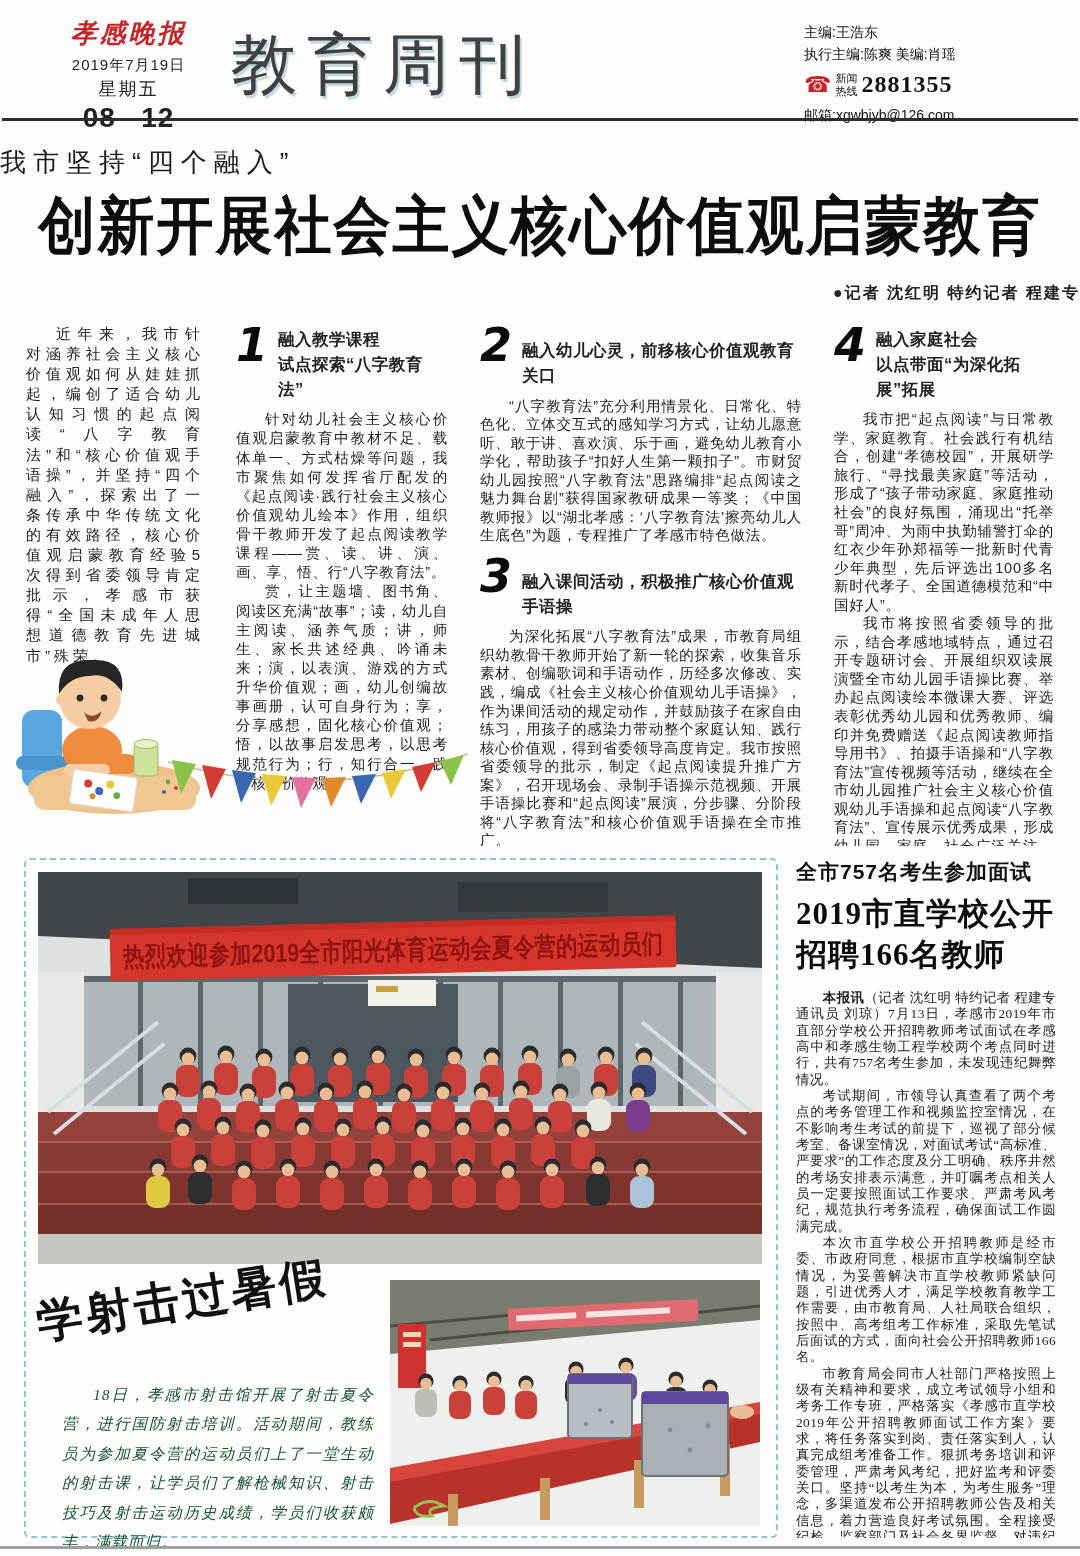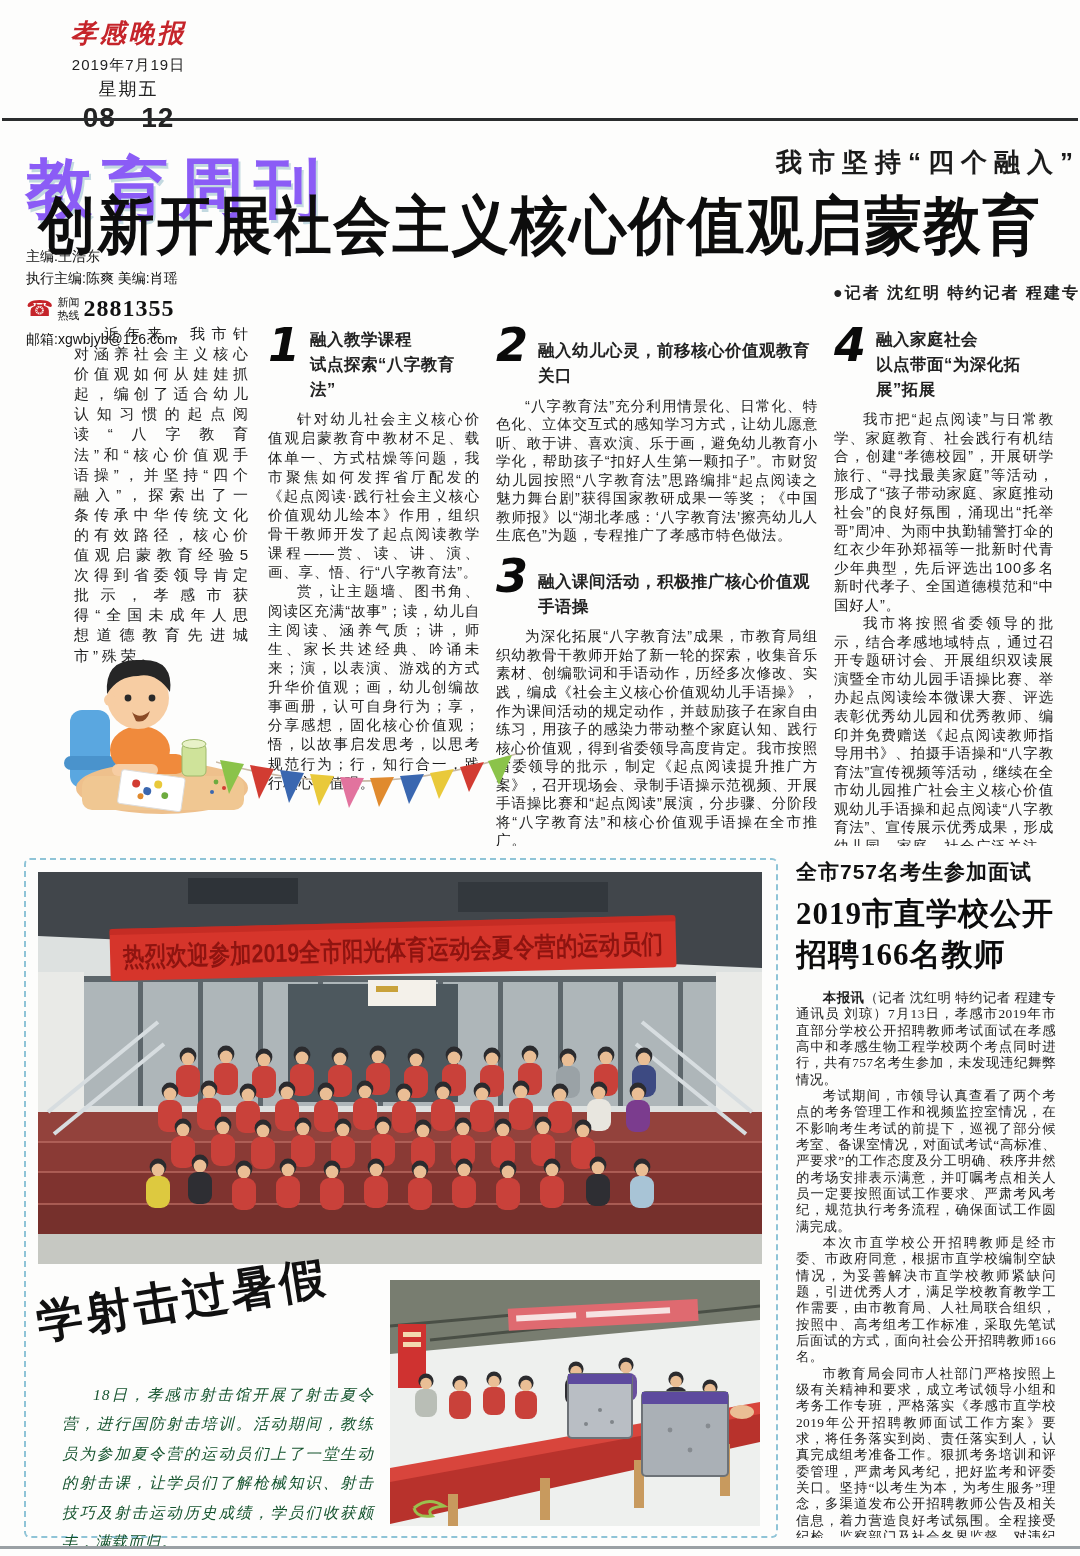--- a/index.html
+++ b/index.html
@@ -3,45 +3,45 @@
 <meta charset="utf-8">
 <style>
   * { margin:0; padding:0; box-sizing:border-box; }
   html,body { background:#ffffff; }
   .page {
     width:1080px; height:1556px; margin:0 auto; background:#fdfdfc;
     font-family:"Liberation Sans", sans-serif; color:#222; overflow:hidden;
     display:flex; flex-direction:column;
   }
   
-  .masthead { display:flex; align-items:flex-start; padding:10px 26px 4px; height:118px;flex-direction:column; }
+  .masthead { display:flex; align-items:flex-start; padding:10px 26px 4px; height:118px; }
   .m-left { width:205px; text-align:center; padding-top:6px; }
   .logo { color:#c5242a; font-family:"Liberation Serif", serif; font-style:italic;
           font-weight:bold; font-size:26px; letter-spacing:3px; }
   .m-date { font-size:15px; margin-top:5px; letter-spacing:1px; }
   .m-week { font-size:18px; margin-top:2px; letter-spacing:2px; }
   .m-pages { font-size:28px; font-weight:900; letter-spacing:1px; margin-top:1px; }
-  .m-title { flex:1; text-align:center; font-size:66px; font-weight:700; color:#8b5cf6;
+  .m-title { flex:1; font-size:66px; font-weight:400; color:#404040;
              letter-spacing:10px; padding-top:10px;
              text-shadow:2px 3px 0 rgba(24,112,140,.25); }
   .m-right { width:250px; font-size:14px; line-height:1.55; padding-top:12px; color:#111; }
   .m-right .row { white-space:nowrap; }
   .hotline { display:flex; align-items:center; gap:4px; margin:1px 0; }
   .phone-glyph { color:#c5242a; font-size:22px; line-height:1; }
   .hot-label { font-size:11px; line-height:1.15; }
   .hot-num { font-family:"Liberation Serif", serif; font-weight:bold; font-size:24px; letter-spacing:1px; }
   .mast-rule { border-top:3px solid #2b2d2e; margin:0 2px; }
 
   
-  .kicker { text-align:right; font-size:26px; letter-spacing:7px; margin-top:24px; font-weight:700; color:#1c1c1c;}
+  .kicker { text-align:left; font-size:26px; letter-spacing:7px; margin-top:24px; font-weight:400; color:#1c1c1c;}
   .headline { text-align:center; font-size:57px; font-weight:900; letter-spacing:2px;
               margin-top:8px; color:#0d0d0d; transform:scaleY(1.1); white-space:nowrap; }
   .byline { text-align:right; font-size:16px; font-weight:bold; margin-top:18px; letter-spacing:2px; }
 
-  .columns { display:flex; gap:16px; padding:20px 26px 0; height:542px; position:relative; overflow:hidden;margin-left:48px; }
+  .columns { display:flex; gap:32px; padding:20px 26px 0; height:542px; position:relative; overflow:hidden; }
   .col1 { width:178px; font-size:15px; line-height:1.34; letter-spacing:4px; text-align:justify; }
   .col1 p { text-indent:2em; }
   .col2 { width:212px; }
   .col3 { width:322px; }
   .col4 { flex:1; }
   .sec-head { display:flex; gap:10px; margin-bottom:9px; }
   .sec-num { font-size:46px; font-weight:900; font-style:italic; line-height:0.95; color:#0a0a0a;
              font-family:"DejaVu Sans", sans-serif; }
   .sec-title { font-weight:bold; font-size:16.5px; line-height:1.5; padding-top:3px; letter-spacing:0.5px; }
   .sec-title.single { padding-top:14px; }

